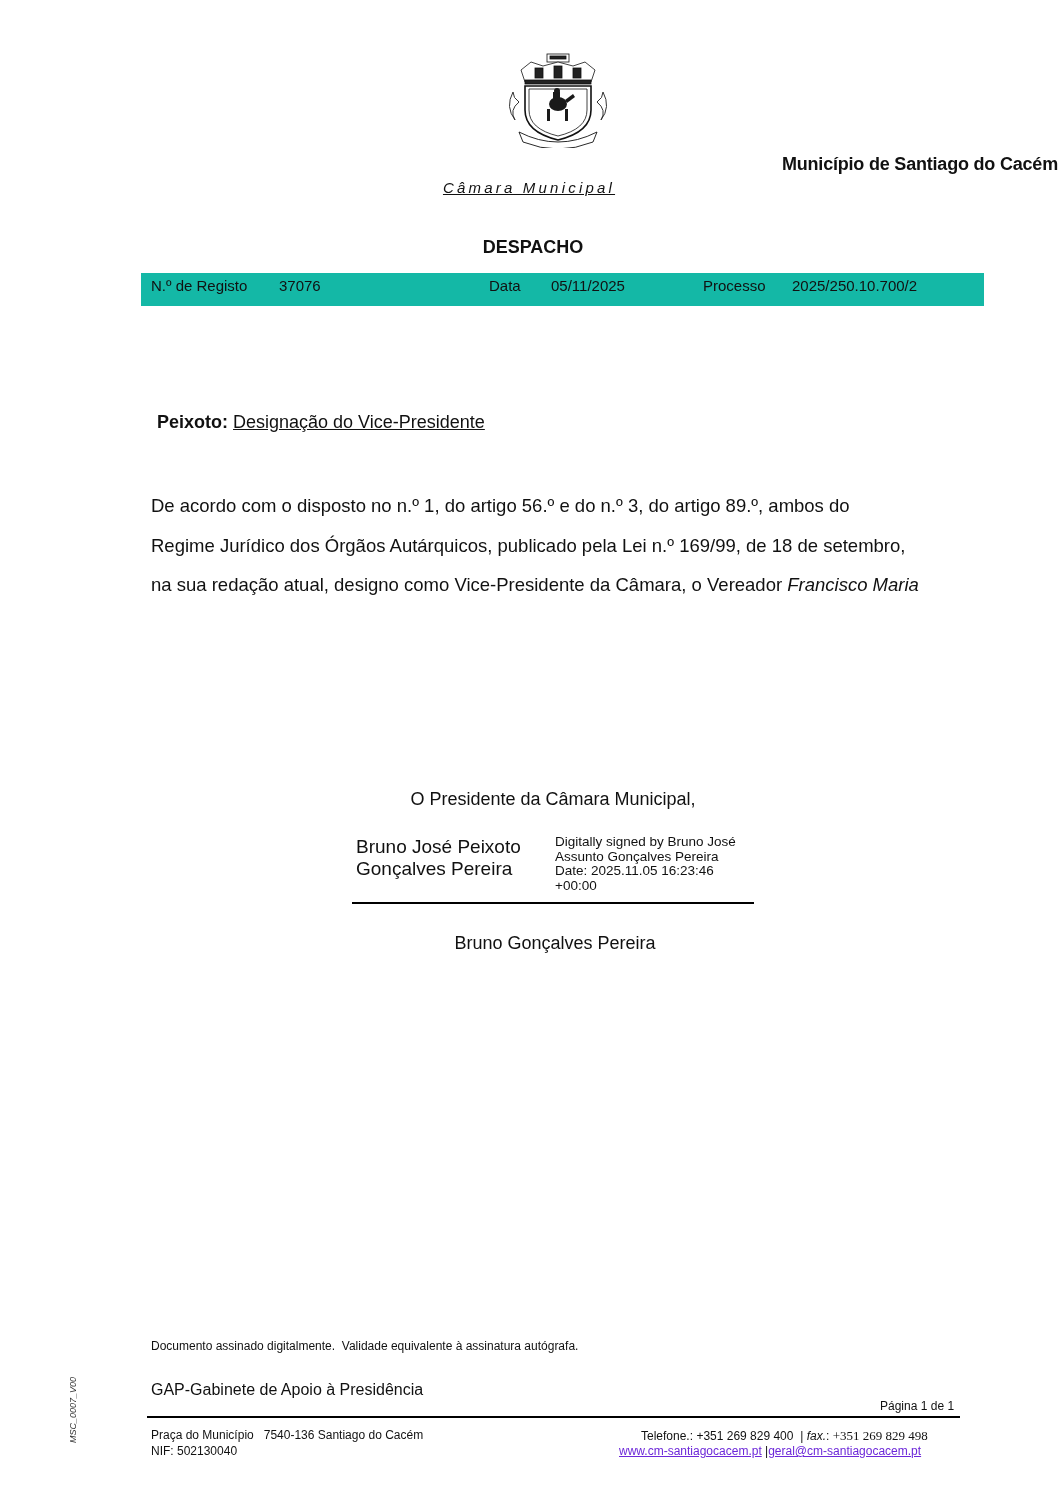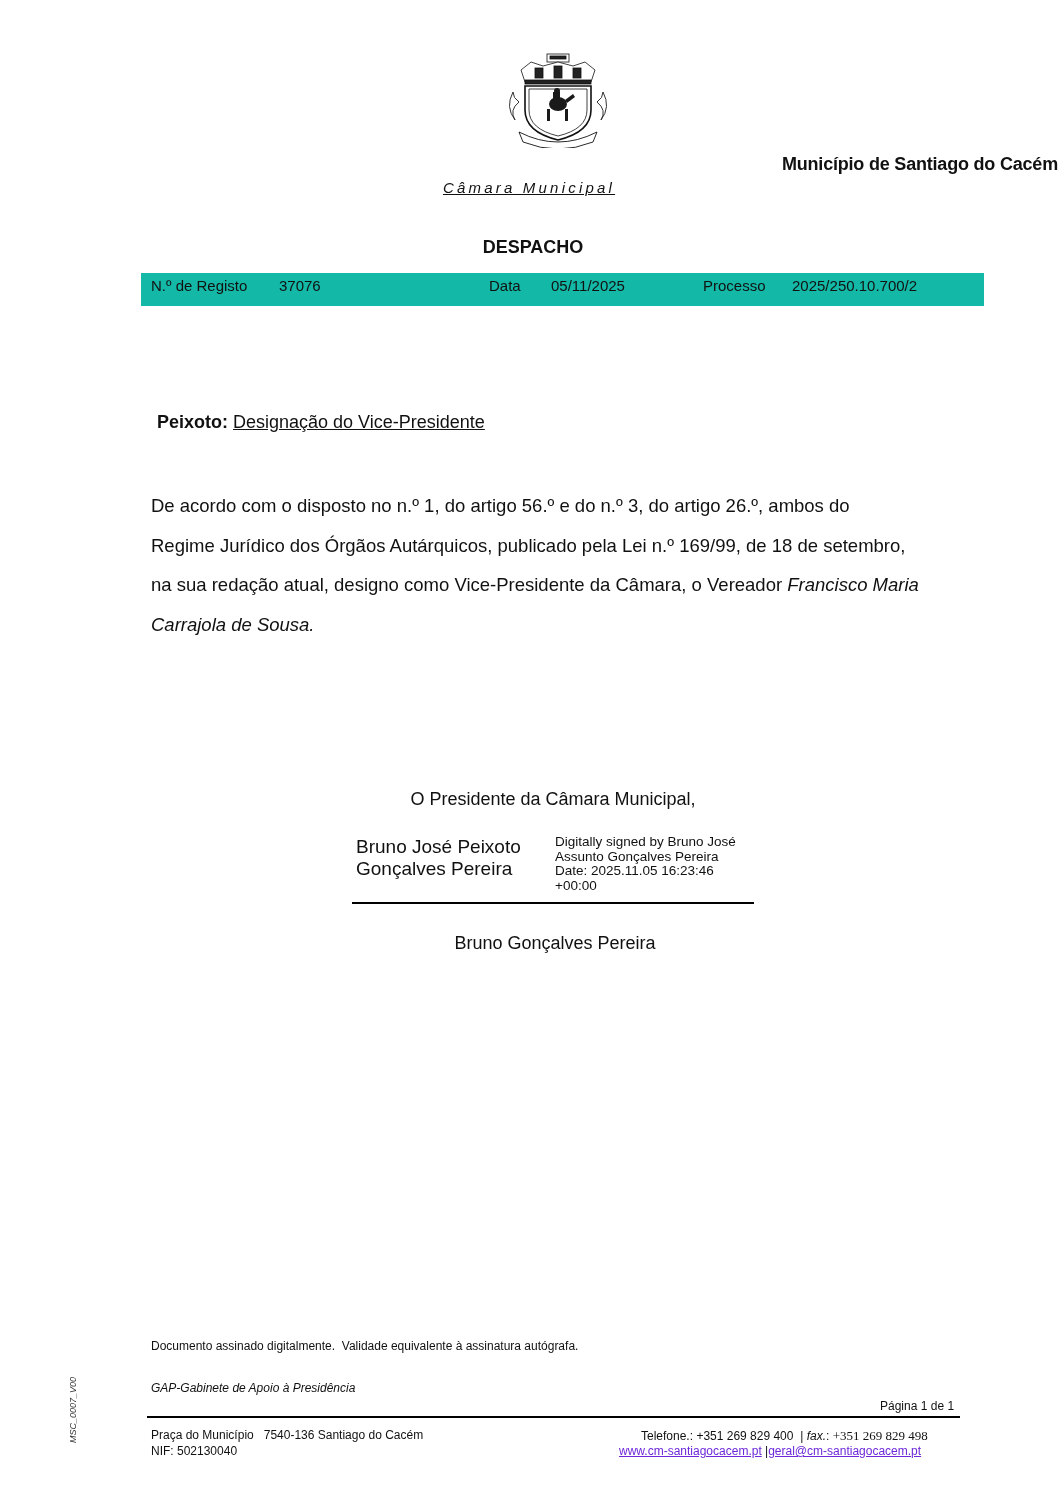--- a/index.html
+++ b/index.html
@@ -23,21 +23,21 @@
   #body .ln { white-space:nowrap; display:block; }
   #body em { font-style:italic; }
 
   #pres { left:0; width:1058px; top:789px; text-align:center; font-size:18px; transform:translateX(24px); }
   #signame { left:356px; top:836px; font-size:19px; line-height:22px; }
   #sigdetail { left:555px; top:835px; font-size:13.5px; line-height:14.5px; }
   #sigline { left:352px; top:902px; width:402px; height:2px; background:#000; }
   #signer { left:0; width:1058px; top:933px; text-align:center; font-size:18px; transform:translateX(26px); }
 
   #docnote { left:151px; top:1339px; font-size:12px; }
-  #gap { left:151px; top:1381px; font-size:12px; font-style:italic; }
+  #gap { left:151px; top:1381px; font-size:16px; }
   #pagina { left:880px; top:1399px; font-size:12px; }
   #footline { left:147px; top:1416px; width:813px; height:2px; background:#000; }
   #addr1 { left:151px; top:1428px; font-size:12px; }
   #addr2 { left:151px; top:1444px; font-size:12px; }
   #tel { left:641px; top:1428px; font-size:12px; }
   #tel .serif { font-family:"Liberation Serif", serif; font-size:13px; }
   #web { left:619px; top:1444px; font-size:12px; }
   #web a { color:#6d28d9; text-decoration:underline; }
   #formcode { left:60px; top:1375px; width:26px; height:70px; }
   #formcode span { position:absolute; left:50%; top:50%; transform:translate(-50%,-50%) rotate(-90deg);
@@ -89,24 +89,23 @@
   <span style="left:410px">05/11/2025</span>
   <span style="left:562px">Processo</span>
   <span style="left:651px">2025/250.10.700/2</span>
 </div>
 
 <div id="assunto" class="abs">
   <span class="lbl">Peixoto:</span><span class="val">Designação do Vice-Presidente</span>
 </div>
 
 <div id="body" class="abs">
-  <span class="ln">De acordo com o disposto no n.º 1, do artigo 56.º e do n.º 3, do artigo 26.º, ambos do</span>
+  <span class="ln">De acordo com o disposto no n.º 1, do artigo 56.º e do n.º 3, do artigo 89.º, ambos do</span>
   <span class="ln">Regime Jurídico dos Órgãos Autárquicos, publicado pela Lei n.º 169/99, de 18 de setembro,</span>
   <span class="ln"><span>na sua redação atual, designo como Vice-Presidente da Câmara, o Vereador </span><em>Francisco Maria</em></span>
-  <span class="ln"><em>Carrajola de Sousa.</em></span>
 </div>
 
 <div id="pres" class="abs">O Presidente da Câmara Municipal,</div>
 
 <div id="signame" class="abs">
   <div>Bruno José Peixoto</div>
   <div>Gonçalves Pereira</div>
 </div>
 <div id="sigdetail" class="abs">
   <div>Digitally signed by Bruno José</div>

